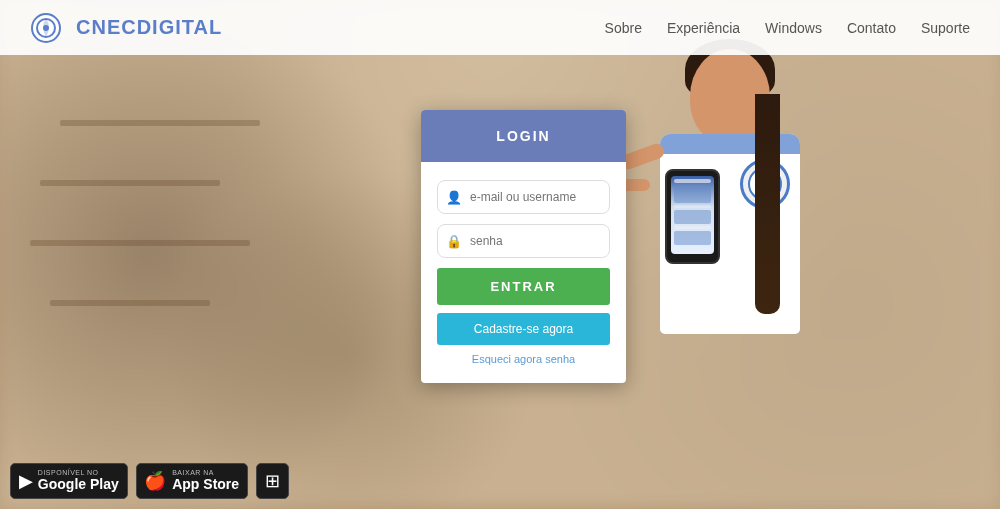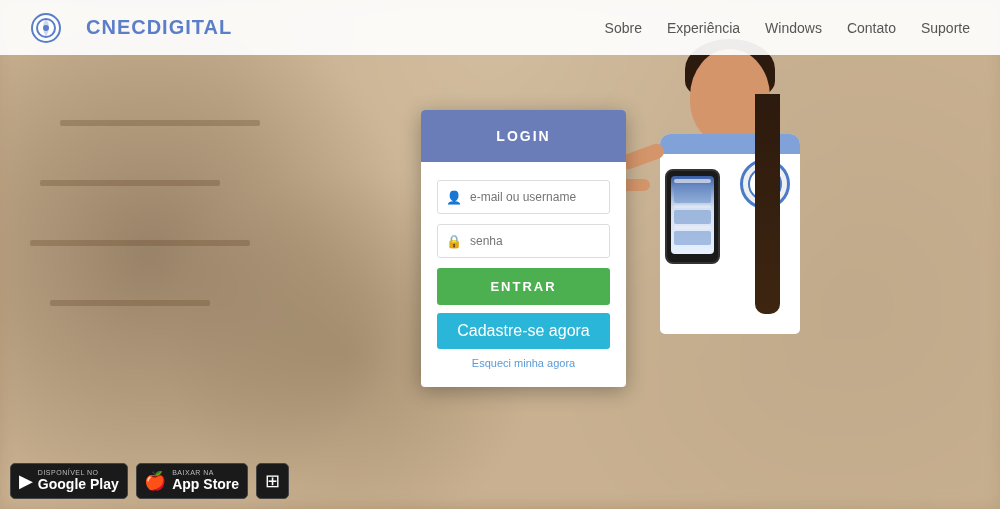--- a/index.html
+++ b/index.html
@@ -49,21 +49,21 @@
       display: flex;
       align-items: center;
       justify-content: space-between;
       padding: 0 30px;
       z-index: 10;
     }
 
     .logo {
       display: flex;
       align-items: center;
-      gap: 24px;
+      gap: 14px;
     }
 
     .logo-icon {
       width: 32px;
       height: 32px;
     }
 
     .logo-text {
       font-size: 20px;
       font-weight: 700;
@@ -116,21 +116,21 @@
 
     .input-group {
       position: relative;
       margin-bottom: 10px;
     }
 
     .input-group input {
       width: 100%;
       padding: 9px 9px 9px 32px;
       border: 1px solid #ddd;
-      border-radius: 3px;
+      border-radius: 8px;
       font-size: 12px;
       color: #888;
       outline: none;
     }
 
     .input-icon {
       position: absolute;
       left: 9px;
       top: 50%;
       transform: translateY(-50%);
@@ -166,21 +166,21 @@
       margin-bottom: 8px;
     }
 
     .btn-cadastro {
       width: 100%;
       padding: 9px;
       background: #29b6d8;
       color: white;
       border: none;
       border-radius: 3px;
-      font-size: 16px;
+      font-size: 12px;
       cursor: pointer;
       margin-bottom: 8px;
     }
 
     .forgot-link {
       display: block;
       text-align: center;
       font-size: 11px;
       color: #5b9bd5;
       text-decoration: none;
@@ -426,21 +426,21 @@
     <div class="input-group">
       <span class="input-icon">🔒</span>
       <input type="password" placeholder="senha" style="">
     </div>
     
     
     <button class="btn-entrar">ENTRAR</button>
     
     <button class="btn-cadastro">Cadastre-se agora</button>
     
-    <a class="forgot-link" href="#">Esqueci minha agora</a>
+    <a class="forgot-link" href="#">Esqueci agora senha</a>
   </div>
 </div>
 
 <div class="store-badges">
   <div class="badge">
     <span class="badge-icon">▶</span>
     <div class="badge-text">
       <span class="badge-sub">DISPONÍVEL NO</span>
       <span class="badge-name">Google Play</span>
     </div>

